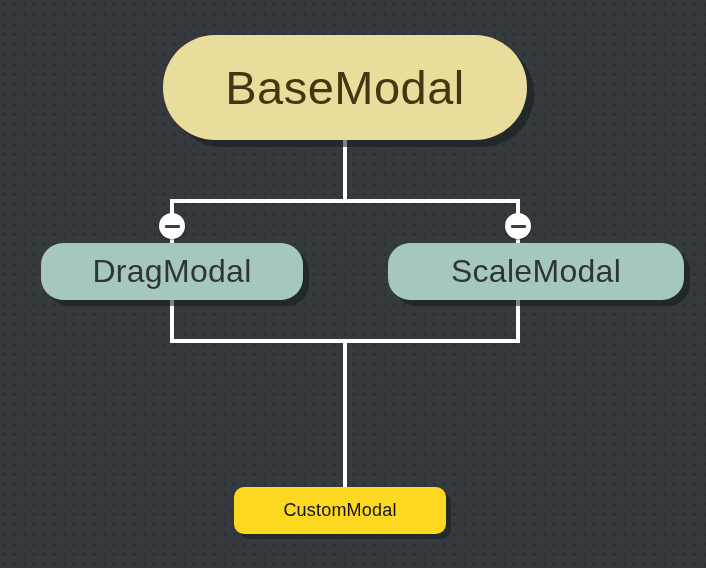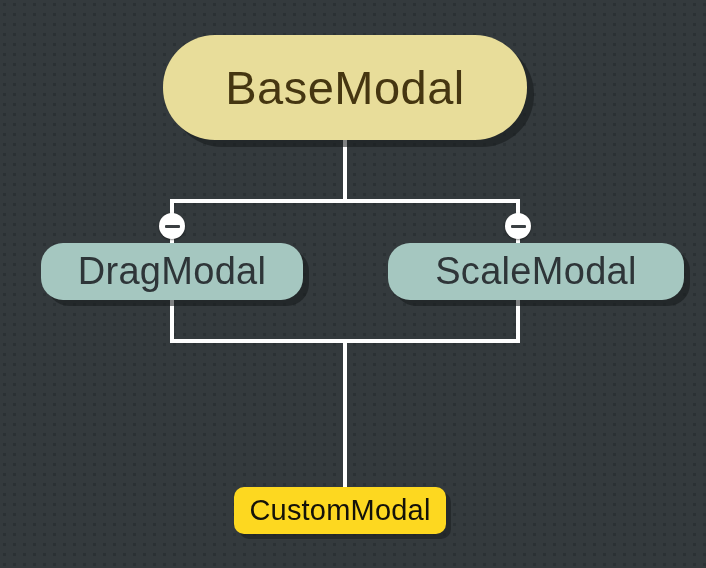--- a/index.html
+++ b/index.html
@@ -88,36 +88,36 @@
     letter-spacing: 0.5px;
     box-shadow: 7px 7px 0 0 rgba(22,26,28,0.55);
   }
 
   .node-mid {
     top: 243px;
     height: 57px;
     border-radius: 22px;
     background: #a5c7c0;
     color: #2e3538;
-    font-size: 38px;
+    font-size: 32px;
     letter-spacing: 0.3px;
     box-shadow: 6px 6px 0 0 rgba(22,26,28,0.55);
   }
   .node-drag  { left: 41px;  width: 262px; }
   .node-scale { left: 388px; width: 296px; }
 
   .node-custom {
     left: 234px;
     top: 487px;
     width: 212px;
     height: 47px;
     border-radius: 10px;
     background: #fdd820;
     color: #14120a;
-    font-size: 29px;
+    font-size: 18px;
     letter-spacing: 0.2px;
     box-shadow: 5px 5px 0 0 rgba(22,26,28,0.5);
   }
 </style>
 </head>
 <body>
 
 <div id="diagram-canvas">
 
   <div id="edge-layer">

